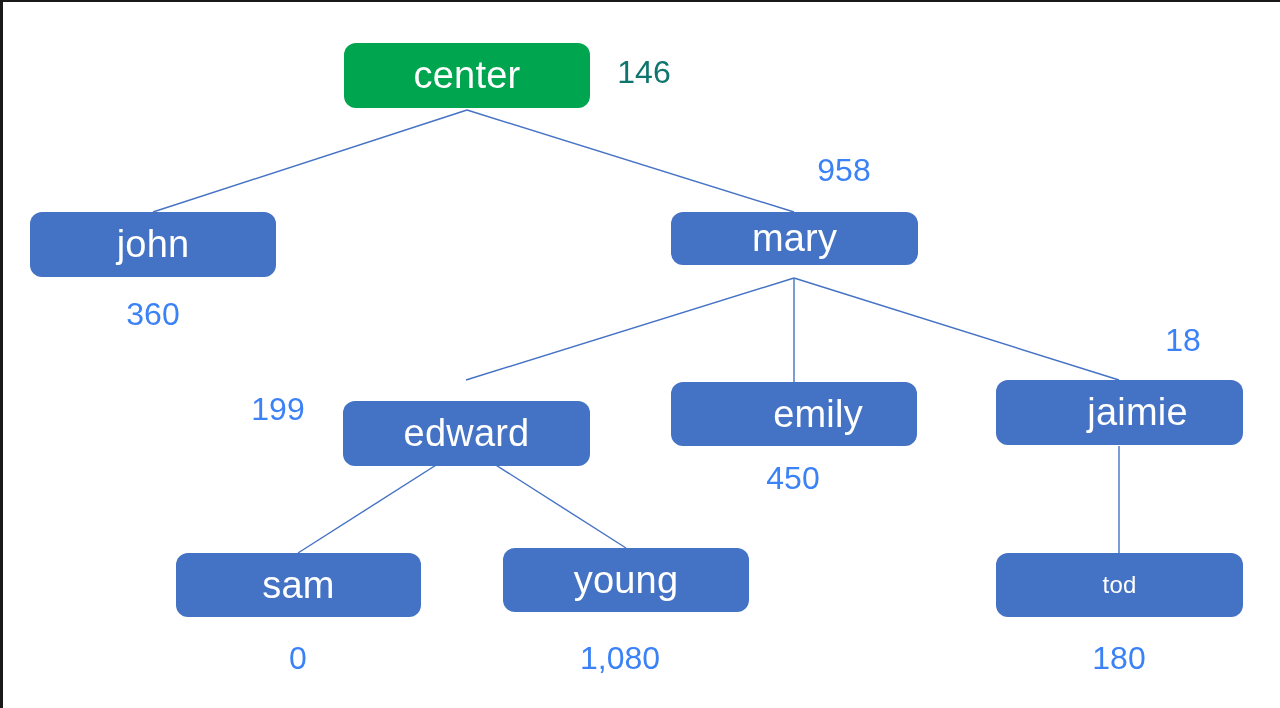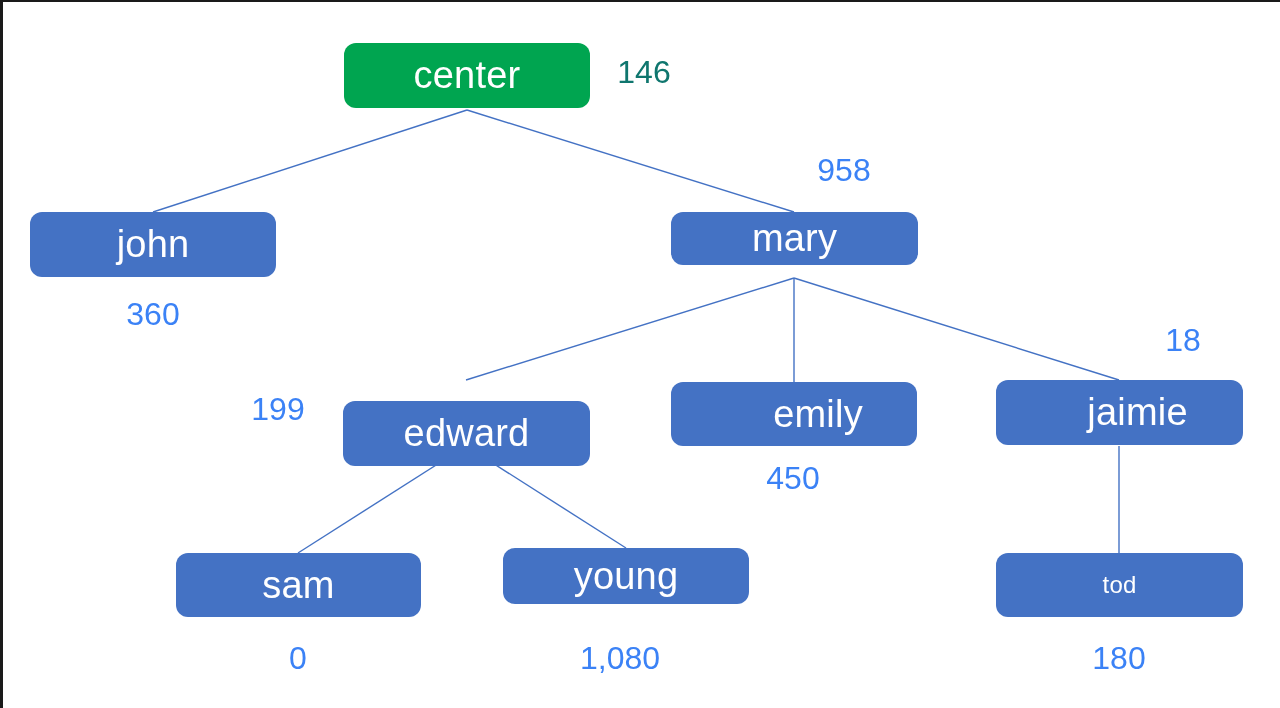--- a/index.html
+++ b/index.html
@@ -67,21 +67,21 @@
       <line x1="1116" y1="444" x2="1116" y2="551" stroke="#4472C4" stroke-width="1.4"></line>
     </svg>
   <div id="nodes-layer">
       <div class="node node-green" style="left: 341px; top: 41px; width: 246px; height: 65px; font-size: 38px;">center</div>
       <div class="node node-blue" style="left: 27px; top: 210px; width: 246px; height: 65px; font-size: 38px;">john</div>
       <div class="node node-blue" style="left: 668px; top: 210px; width: 247px; height: 53px; font-size: 38px;">mary</div>
       <div class="node node-blue" style="left: 340px; top: 399px; width: 247px; height: 65px; font-size: 38px;">edward</div>
       <div class="node node-blue" style="left: 668px; top: 380px; width: 246px; height: 64px; font-size: 38px; padding-left: 48px;">emily</div>
       <div class="node node-blue" style="left: 993px; top: 378px; width: 247px; height: 65px; font-size: 38px; padding-left: 36px;">jaimie</div>
       <div class="node node-blue" style="left: 173px; top: 551px; width: 245px; height: 64px; font-size: 38px;">sam</div>
-      <div class="node node-blue" style="left: 500px; top: 546px; width: 246px; height: 56px; font-size: 38px;">young</div>
+      <div class="node node-blue" style="left: 500px; top: 546px; width: 246px; height: 64px; font-size: 38px;">young</div>
       <div class="node node-blue" style="left: 993px; top: 551px; width: 247px; height: 64px; font-size: 24px;">tod</div>
     </div>
   <div id="labels-layer">
       <div class="label label-red" style="left: 641px; top: 52px; font-size: 32px;">146</div>
       <div class="label" style="left: 841px; top: 150px; font-size: 32px;">958</div>
       <div class="label" style="left: 150px; top: 294px; font-size: 32px;">360</div>
       <div class="label" style="left: 1180px; top: 320px; font-size: 32px;">18</div>
       <div class="label" style="left: 275px; top: 389px; font-size: 32px;">199</div>
       <div class="label" style="left: 790px; top: 458px; font-size: 32px;">450</div>
       <div class="label" style="left: 295px; top: 638px; font-size: 32px;">0</div>

